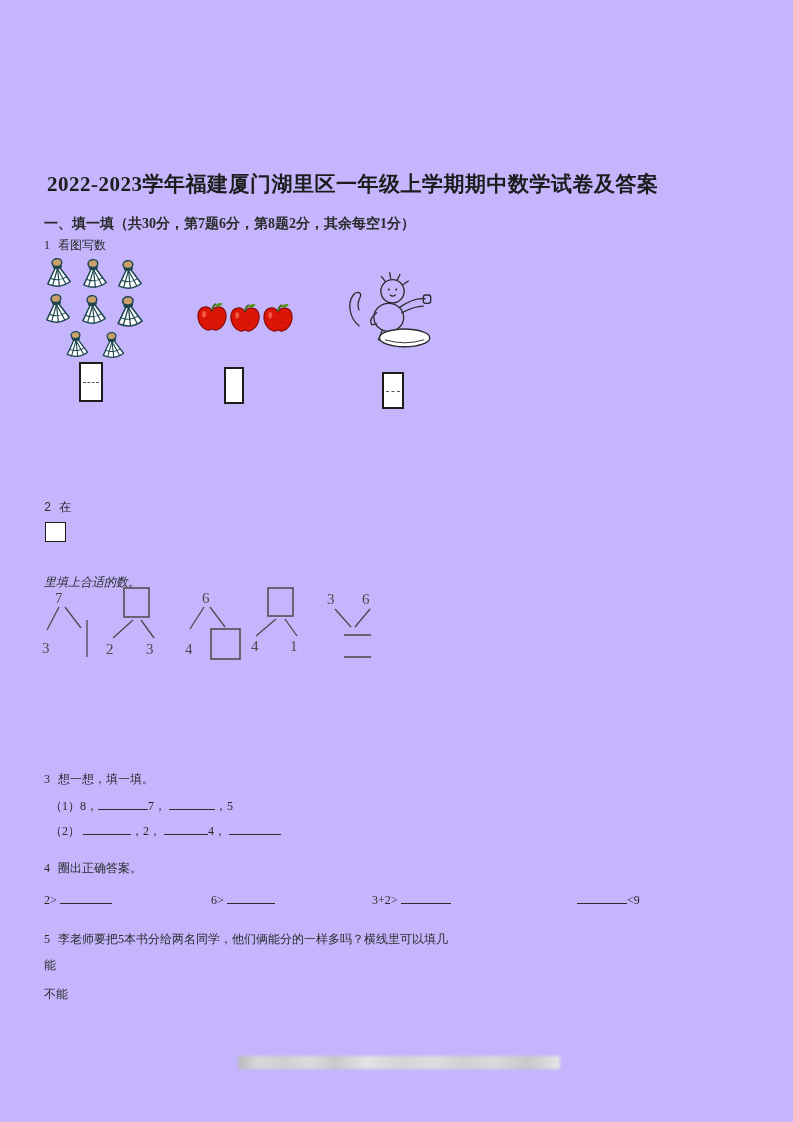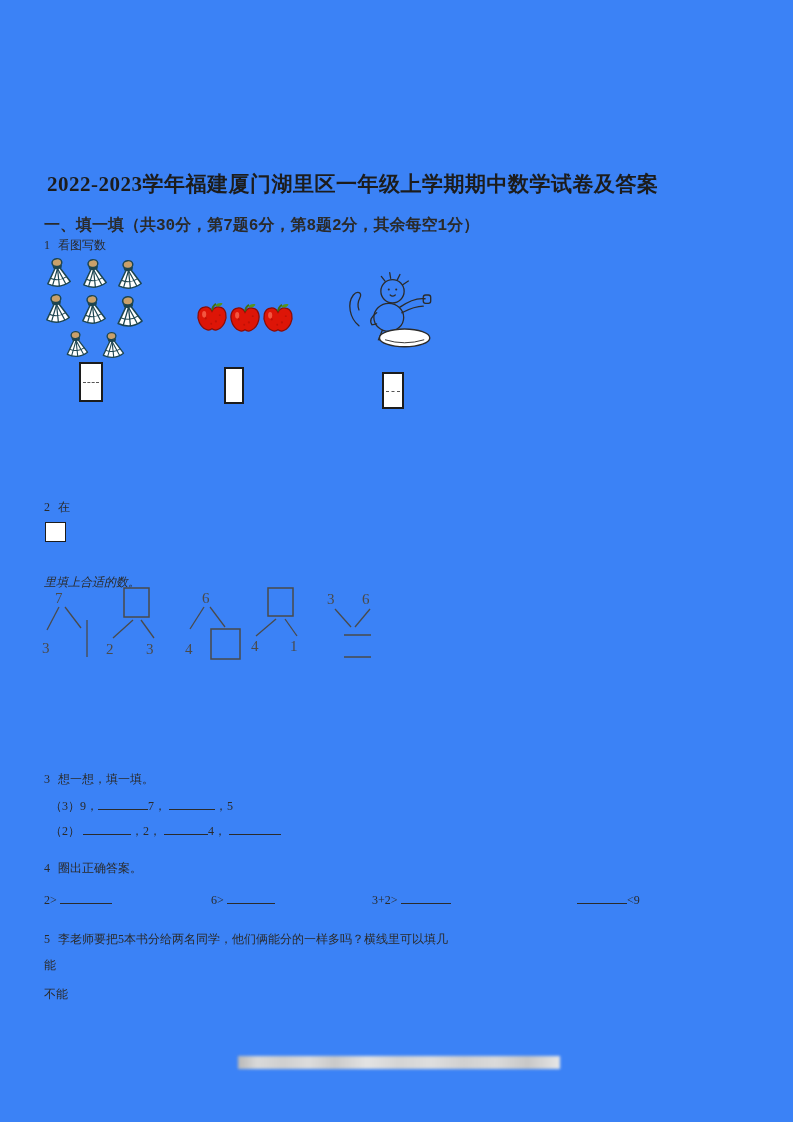--- a/index.html
+++ b/index.html
@@ -1,34 +1,33 @@
 <!DOCTYPE html>
 <html><head>
 <meta charset="utf-8">
 <style>
   * { margin:0; padding:0; box-sizing:border-box; }
   html,body { background:#ffffff; }
   .page {
     position:relative;
     width:793px; height:1122px;
-    background:#3b82f6;
+    background:#c4b5fd;
     font-family:"Liberation Serif", serif;
     color:#222222;
     overflow:hidden;
   }
   .abs { position:absolute; }
   .title {
     left:47px; top:170px; width:700px;
     font-size:21px; font-weight:bold; color:#1c1c1c;
     letter-spacing:0.5px; white-space:nowrap;
   }
   .section-heading {
-    left:44px; top:215px; font-size:16px; font-weight:bold; color:#2a2a2a;
+    left:44px; top:215px; font-size:14px; font-weight:bold; color:#2a2a2a;
     white-space:nowrap;
-    font-family:Liberation Mono, monospace;
   }
   .qline { font-size:12px; color:#2a2a2a; white-space:nowrap; }
   .qnum { margin-right:8px; }
   .ansbox { position:absolute; border:2px solid #1c1c1c; background:#fff; }
   .dash-mid { position:absolute; left:2px; right:2px; top:50%; border-top:1px dashed #555; }
   .blank { display:inline-block; border-bottom:1px solid #2b2b2b; height:14px; vertical-align:baseline; }
   .diagram-svg text { font-family:"Liberation Serif", serif; font-size:15px; fill:#4a4a4a; }
   .diagram-svg line, .diagram-svg rect { stroke:#4a4a4a; }
   .watermark {
     left:238px; top:1056px; width:322px; height:13px;
@@ -129,21 +128,21 @@
   </svg>
 
   <div class="ansbox" style="left:79px;top:362px;width:24px;height:40px;">
     <div class="dash-mid"></div>
   </div>
   <div class="ansbox" style="left:224px;top:367px;width:20px;height:37px;"></div>
   <div class="ansbox" style="left:382px;top:372px;width:22px;height:37px;">
     <div class="dash-mid"></div>
   </div>
 
-  <div class="abs qline" style="left:44px;top:499px;">
+  <div class="abs qline" style="left:44px;top:499px;font-family:Liberation Mono, monospace;">
     <span class="qnum">2</span><span>在</span>
   </div>
   <div class="ansbox" style="left:45px;top:522px;width:21px;height:20px;border-width:1.5px;"></div>
   <div class="abs qline" style="left:44px;top:574px;font-style:italic;">里填上合适的数。</div>
 
   <svg class="abs diagram-svg" style="left:40px;top:583px;" width="340" height="92" viewBox="0 0 340 92">
 
     <text x="15" y="20">7</text>
     <line x1="19" y1="24" x2="7" y2="47" stroke-width="1.3"></line>
     <line x1="25" y1="24" x2="41" y2="45" stroke-width="1.3"></line>
@@ -173,21 +172,21 @@
     <line x1="295" y1="26" x2="311" y2="44" stroke-width="1.3"></line>
     <line x1="330" y1="26" x2="315" y2="44" stroke-width="1.3"></line>
     <line x1="304" y1="52" x2="331" y2="52" stroke-width="1.5"></line>
     <line x1="304" y1="74" x2="331" y2="74" stroke-width="1.5"></line>
   </svg>
 
   <div class="abs qline" style="left:44px;top:771px;">
     <span class="qnum">3</span><span>想一想，填一填。</span>
   </div>
   <div class="abs qline" style="left:50px;top:796px;">
-    <span>（3）9，</span><span class="blank" style="width:50px"></span><span>7，</span> <span class="blank" style="width:46px"></span><span>，5</span>
+    <span>（1）8，</span><span class="blank" style="width:50px"></span><span>7，</span> <span class="blank" style="width:46px"></span><span>，5</span>
   </div>
   <div class="abs qline" style="left:50px;top:821px;">
     <span>（2）</span> <span class="blank" style="width:48px"></span><span>，2，</span> <span class="blank" style="width:44px"></span><span>4，</span> <span class="blank" style="width:52px"></span>
   </div>
 
   <div class="abs qline" style="left:44px;top:860px;">
     <span class="qnum">4</span><span>圈出正确答案。</span>
   </div>
   <div class="abs qline" style="left:44px;top:890px;">
     <span>2&gt;</span> <span class="blank" style="width:52px"></span>

